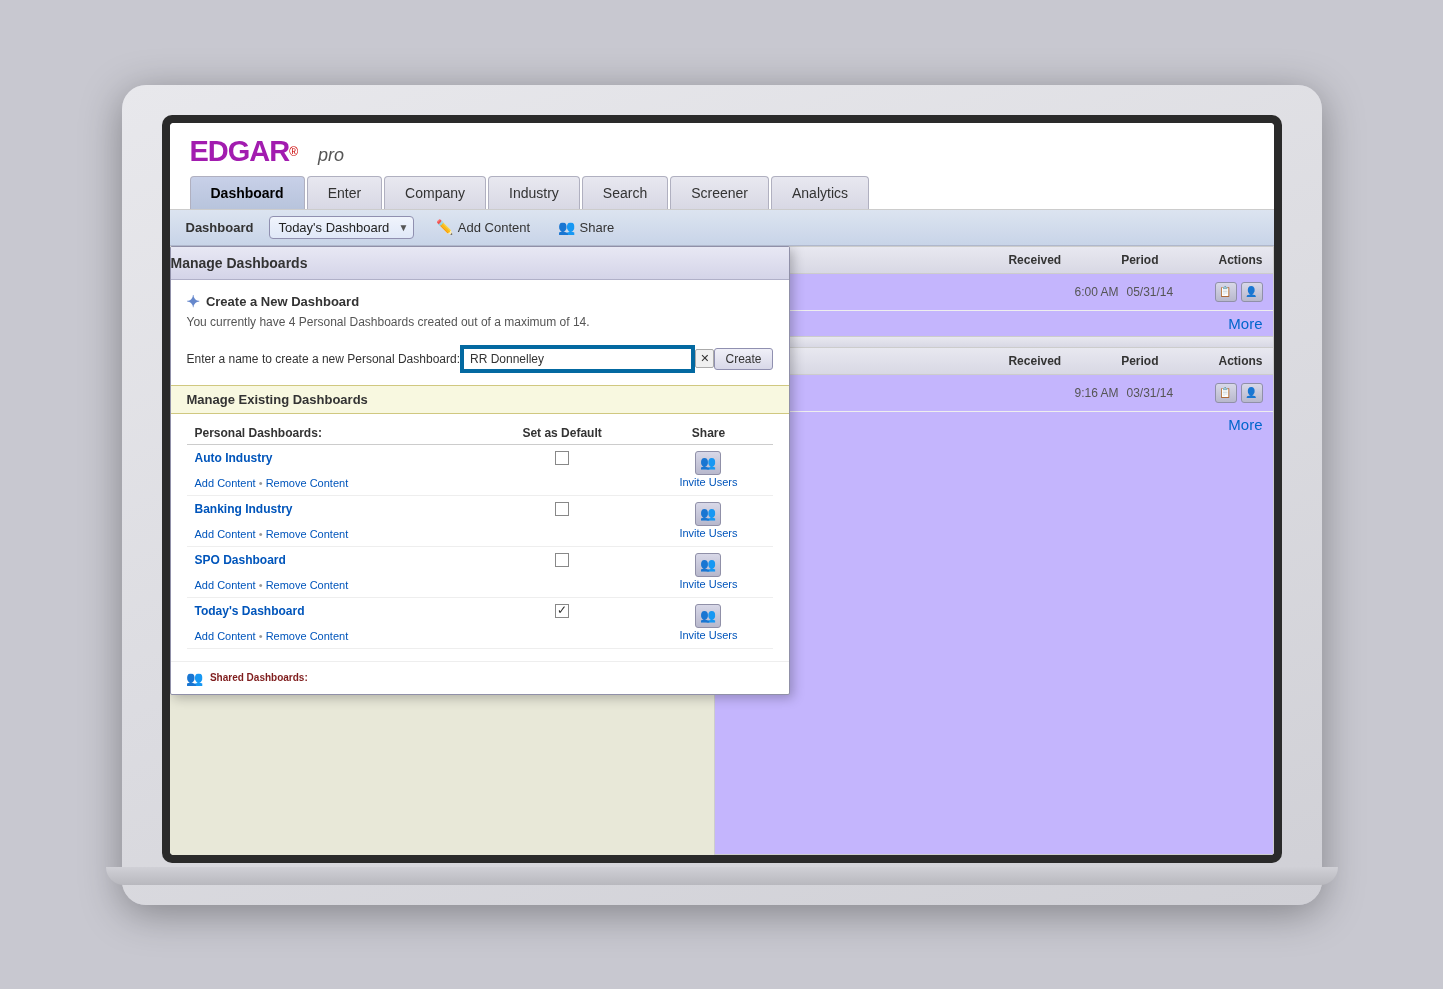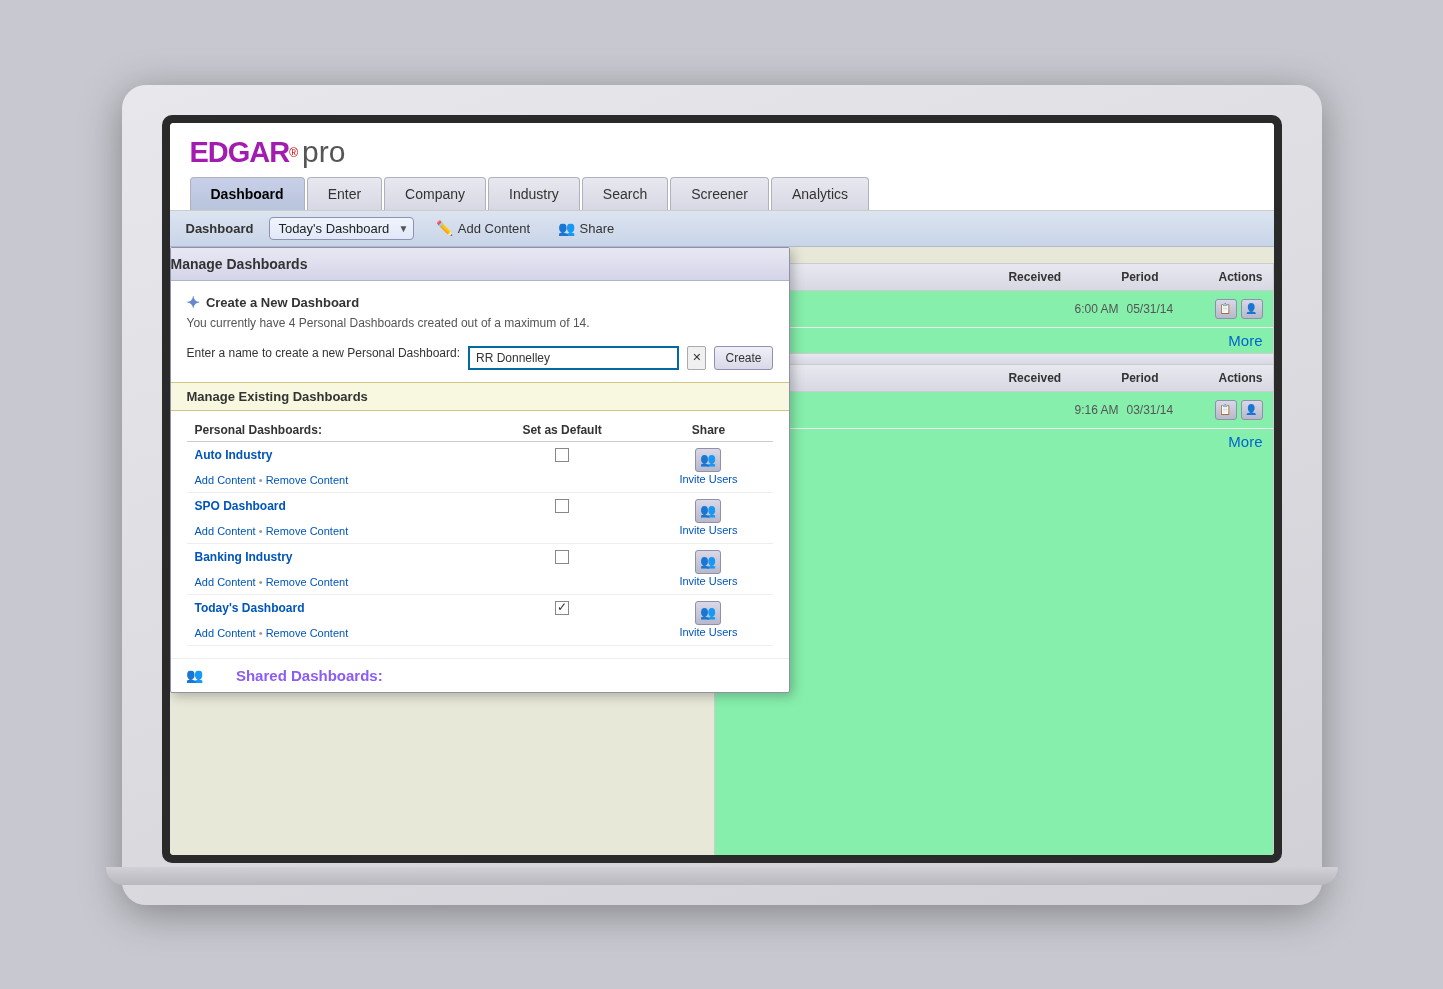--- a/index.html
+++ b/index.html
@@ -67,23 +67,24 @@
       font-family: 'Arial Black', Arial, sans-serif;
       letter-spacing: -1px;
     }
     .logo-reg {
       color: #cc0000;
       font-size: 12px;
       vertical-align: super;
     }
     .logo-pro {
       color: #555;
-      font-size: 30px;
+      font-size: 18px;
       font-weight: 300;
-      margin-left: 4px;
+      margin-left: 20px;
+      font-style: italic;
     }
 
     
     .nav-tabs {
       display: flex;
       gap: 2px;
       margin-top: 4px;
     }
     .nav-tab {
       padding: 8px 20px;
@@ -159,25 +160,25 @@
     .main-content {
       flex: 1;
       background: #e8e8d8;
       padding: 10px;
       position: relative;
       overflow: hidden;
     }
 
     
     .bg-table {
-      background: #86efac;
+      background: #c4b5fd;
       border: 1px solid #ccc;
       position: absolute;
       right: 0;
-      top: 16px;
+      top: 0;
       width: 560px;
       height: 100%;
     }
     .bg-table-header {
       display: flex;
       background: linear-gradient(180deg, #e8e8f0 0%, #d8d8e4 100%);
       padding: 6px 10px;
       gap: 60px;
       border-bottom: 1px solid #ccc;
       font-size: 12px;
@@ -264,30 +265,30 @@
       color: #6688cc;
       font-size: 16px;
     }
     .create-desc {
       font-size: 12px;
       color: #555;
       margin-bottom: 16px;
     }
     .create-input-row {
       display: flex;
-      gap: 8px;
+      align-items: center;
     }
     .create-label {
       font-size: 12px;
       color: #333;
       white-space: nowrap;
     }
     .create-input {
       flex: 1;
-      border: 2px solid #0369a1;
+      border: 4px solid #0369a1;
       padding: 3px 6px;
       font-size: 12px;
       color: #333;
     }
     .clear-btn {
       background: #f0f0f0;
       border: 1px solid #aaa;
       border-radius: 2px;
       padding: 2px 4px;
       font-size: 11px;
@@ -395,24 +396,23 @@
 
     
     .shared-section {
       padding: 8px 16px;
       display: flex;
       align-items: center;
       gap: 6px;
       border-top: 1px solid #eee;
     }
     .shared-section-title {
-      font-size: 15px;
-      font-weight: bold;
-      color: #8b5cf6;
-      margin-left: 26px;
+      font-size: 10px;
+      font-weight: bold;
+      color: #7f1d1d;
     }
     .shared-icon { font-size: 14px; color: #667799; }
   </style>
 </head>
 <body>
 
 <div class="laptop-outer">
   <div class="laptop-screen-bezel">
     <div class="laptop-screen">
 
@@ -535,40 +535,40 @@
                   </td>
                   <td class="share-cell">
                     <div class="share-icon-wrap">
                       <div class="share-icon">👥</div>
                       <a class="invite-link" href="#">Invite Users</a>
                     </div>
                   </td>
                 </tr>
                 <tr>
                   <td>
-                    <a class="dash-name-link" href="#">SPO Dashboard</a>
+                    <a class="dash-name-link" href="#">Banking Industry</a>
                     <div class="dash-actions">
                       <a class="dash-action-link" href="#">Add Content</a>
                       <span class="dash-separator"> • </span>
                       <a class="dash-action-link" href="#">Remove Content</a>
                     </div>
                   </td>
                   <td class="dash-checkbox-cell">
                     <input type="checkbox" class="dash-checkbox" style="">
                   </td>
                   <td class="share-cell">
                     <div class="share-icon-wrap">
                       <div class="share-icon">👥</div>
                       <a class="invite-link" href="#">Invite Users</a>
                     </div>
                   </td>
                 </tr>
                 <tr>
                   <td>
-                    <a class="dash-name-link" href="#">Banking Industry</a>
+                    <a class="dash-name-link" href="#">SPO Dashboard</a>
                     <div class="dash-actions">
                       <a class="dash-action-link" href="#">Add Content</a>
                       <span class="dash-separator"> • </span>
                       <a class="dash-action-link" href="#">Remove Content</a>
                     </div>
                   </td>
                   <td class="dash-checkbox-cell">
                     <input type="checkbox" class="dash-checkbox" style="">
                   </td>
                   <td class="share-cell">

